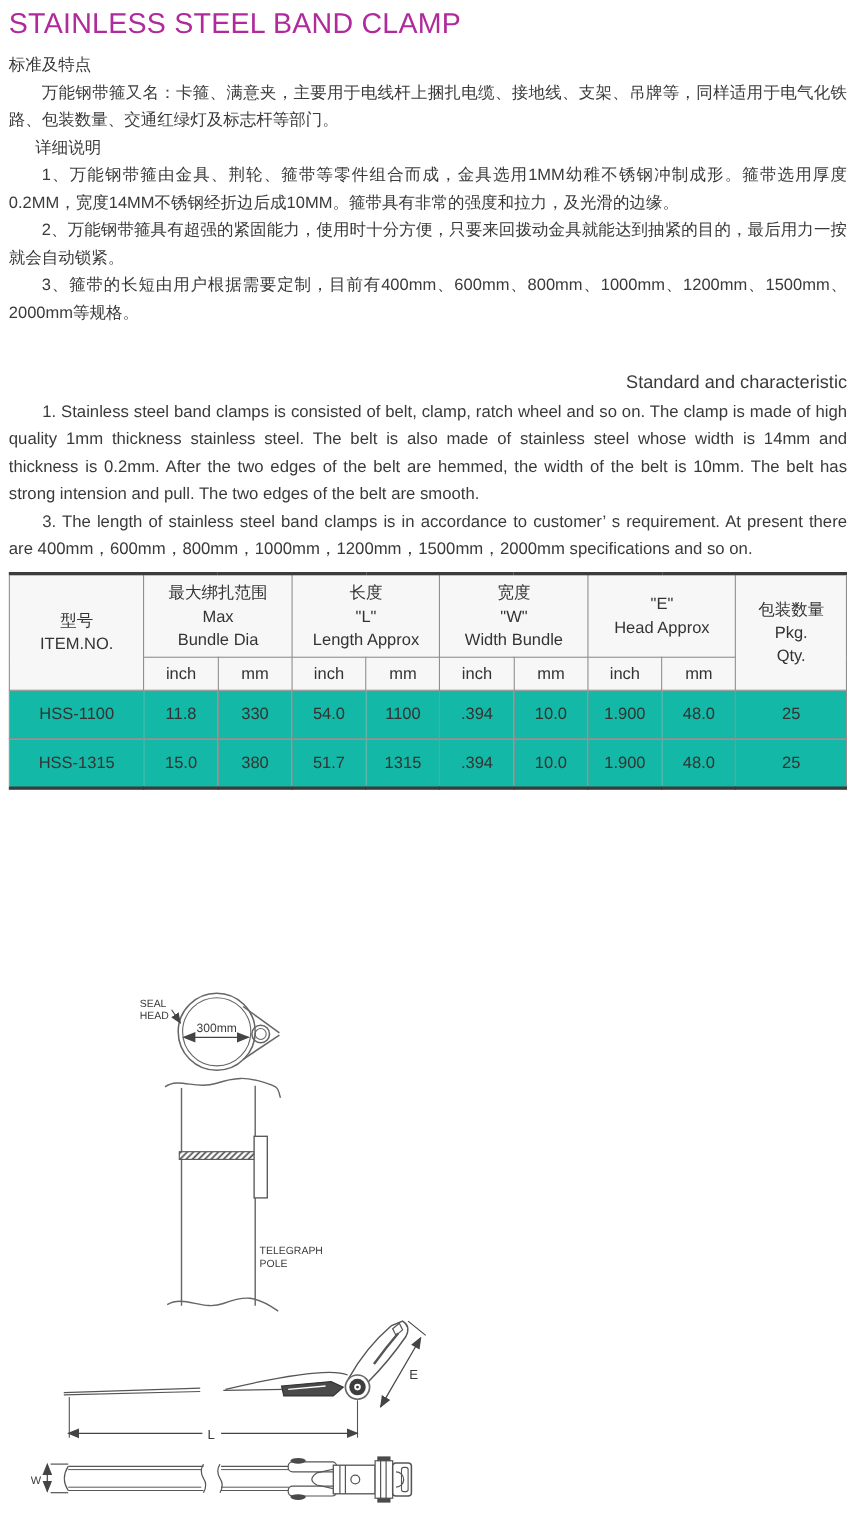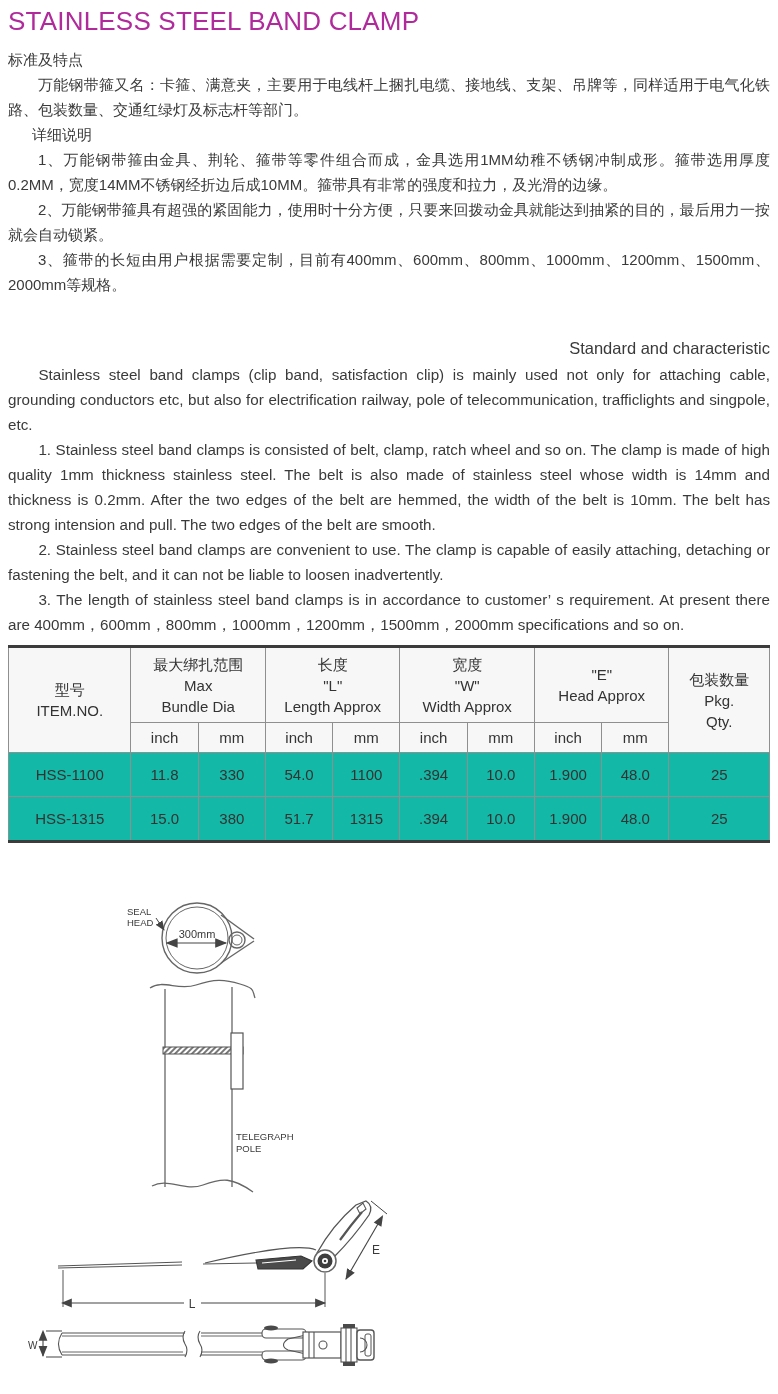--- a/index.html
+++ b/index.html
@@ -34,23 +34,21 @@
   <h1 class="title">STAINLESS STEEL BAND CLAMP</h1>
 
   <p class="zh-heading">标准及特点</p>
   <p class="zh-p">万能钢带箍又名：卡箍、满意夹，主要用于电线杆上捆扎电缆、接地线、支架、吊牌等，同样适用于电气化铁路、包装数量、交通红绿灯及标志杆等部门。</p>
   <p class="zh-sub">详细说明</p>
   <p class="zh-p">1、万能钢带箍由金具、荆轮、箍带等零件组合而成，金具选用1MM幼稚不锈钢冲制成形。箍带选用厚度0.2MM，宽度14MM不锈钢经折边后成10MM。箍带具有非常的强度和拉力，及光滑的边缘。</p>
   <p class="zh-p">2、万能钢带箍具有超强的紧固能力，使用时十分方便，只要来回拨动金具就能达到抽紧的目的，最后用力一按就会自动锁紧。</p>
   <p class="zh-p">3、箍带的长短由用户根据需要定制，目前有400mm、600mm、800mm、1000mm、1200mm、1500mm、2000mm等规格。</p>
 
   <p class="en-heading">Standard and characteristic</p>
-  <p class="en-p">Stainless steel band clamps (clip band, satisfaction clip) is mainly used not only for attaching cable, grounding conductors etc, but also for  electrification railway, pole of telecommunication, trafficlights and singpole, etc.</p>
   <p class="en-p">1. Stainless steel band clamps is consisted of belt, clamp, ratch wheel and so on. The clamp is made of high quality 1mm thickness stainless steel. The belt is also made of stainless steel whose width is 14mm and thickness is 0.2mm. After the two edges of the belt are hemmed, the width of the belt is 10mm. The belt has strong intension and pull. The two edges of the belt are smooth.</p>
-  <p class="en-p">2. Stainless steel band clamps are convenient  to use. The clamp is  capable of easily attaching, detaching or fastening the belt, and it can not be liable to loosen inadvertently.</p>
   <p class="en-p">3. The length of stainless steel band clamps is in accordance to customer’ s requirement. At present there are 400mm，600mm，800mm，1000mm，1200mm，1500mm，2000mm specifications and so on.</p>
 
   <table class="spec">
     <colgroup>
       <col class="c-item">
         <col class="c-u">
         <col class="c-u">
         <col class="c-u">
         <col class="c-u">
       <col class="c-u">
@@ -64,21 +62,21 @@
         <th rowspan="2" class="pre">型号
 ITEM.NO.</th>
         <th colspan="2" class="pre">最大绑扎范围
 Max
 Bundle Dia</th>
         <th colspan="2" class="pre">长度
 "L"
 Length Approx</th>
         <th colspan="2" class="pre">宽度
 "W"
-Width Approx</th>
+Width Bundle</th>
         <th colspan="2" class="pre">"E"
 Head Approx</th>
         <th rowspan="2" class="pre">包装数量
 Pkg.
 Qty.</th>
       </tr>
       <tr class="units">
         <th>inch</th>
         <th>mm</th>
         <th>inch</th>

